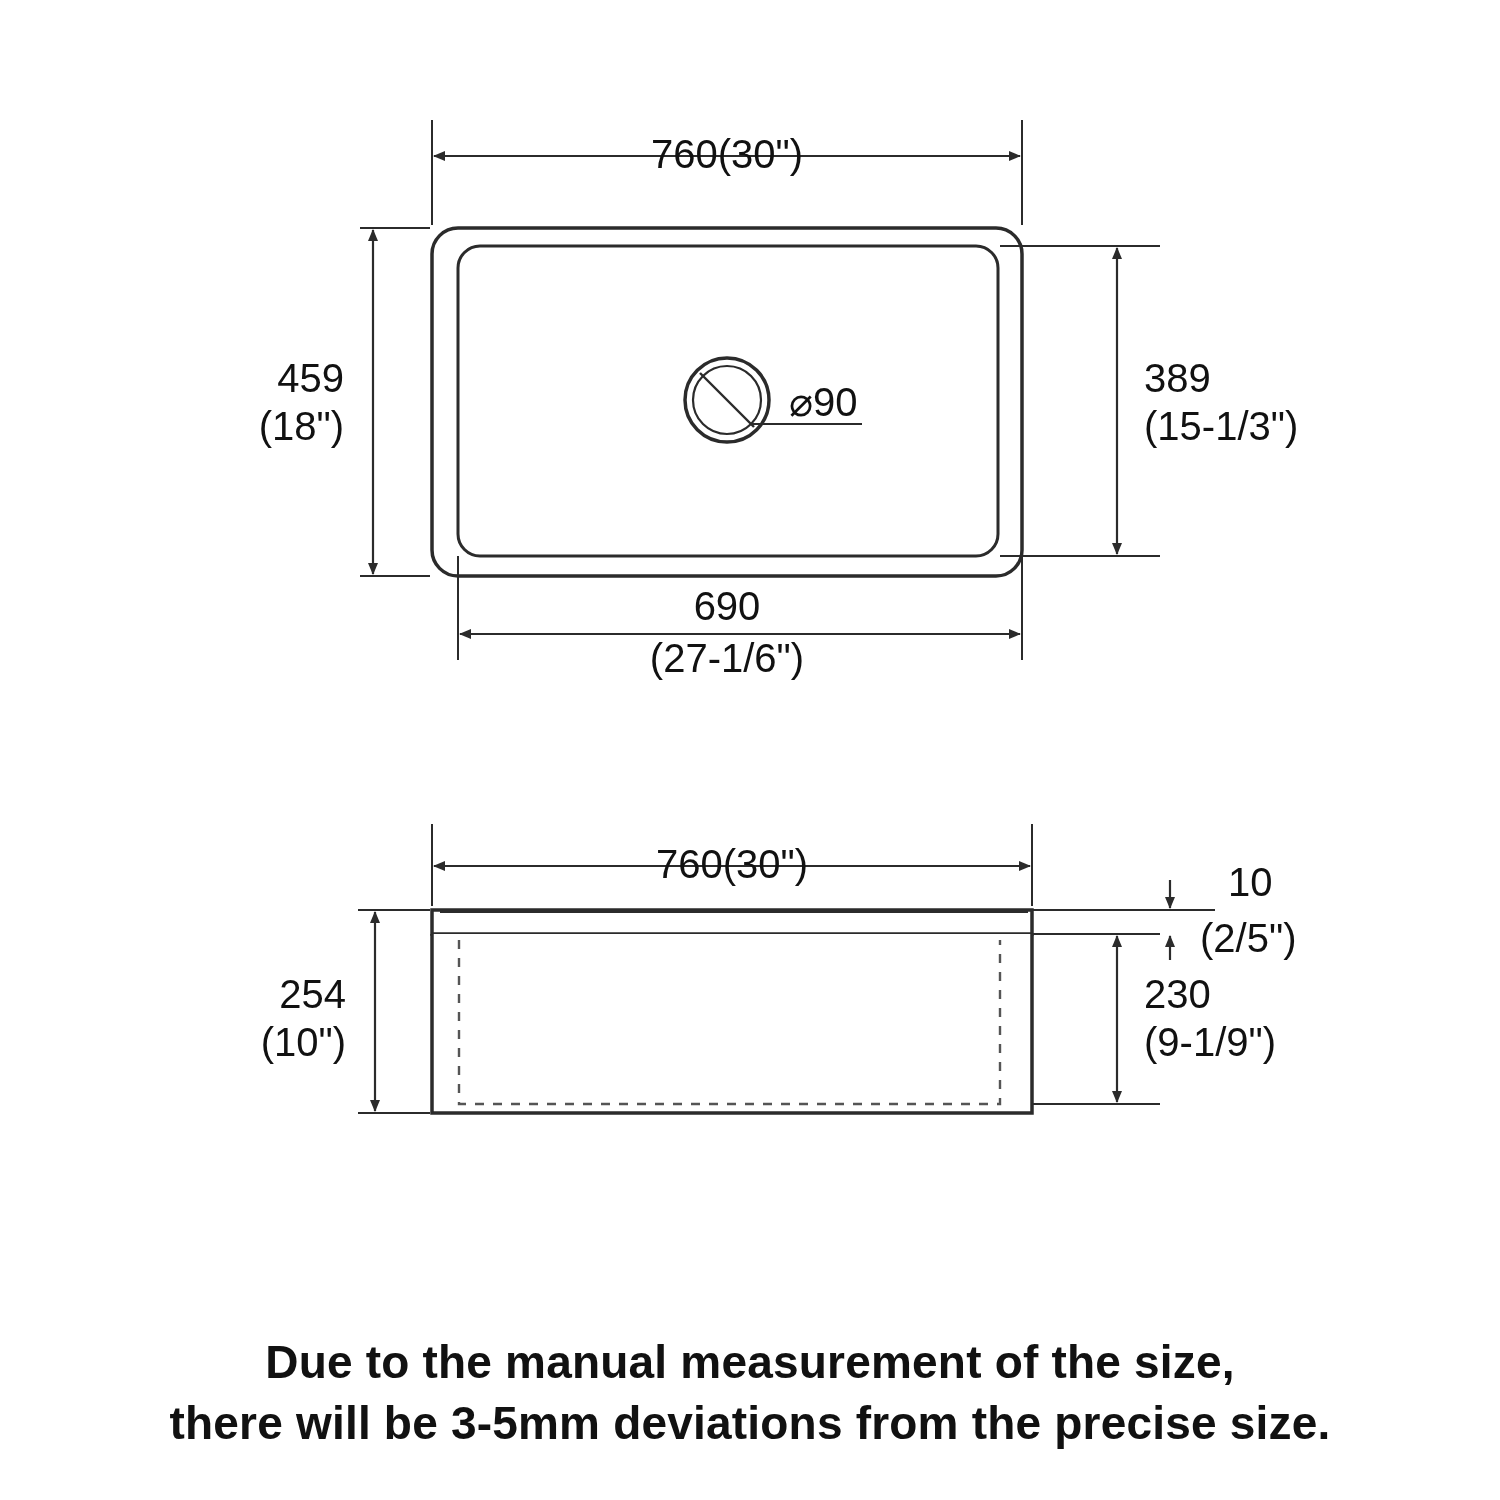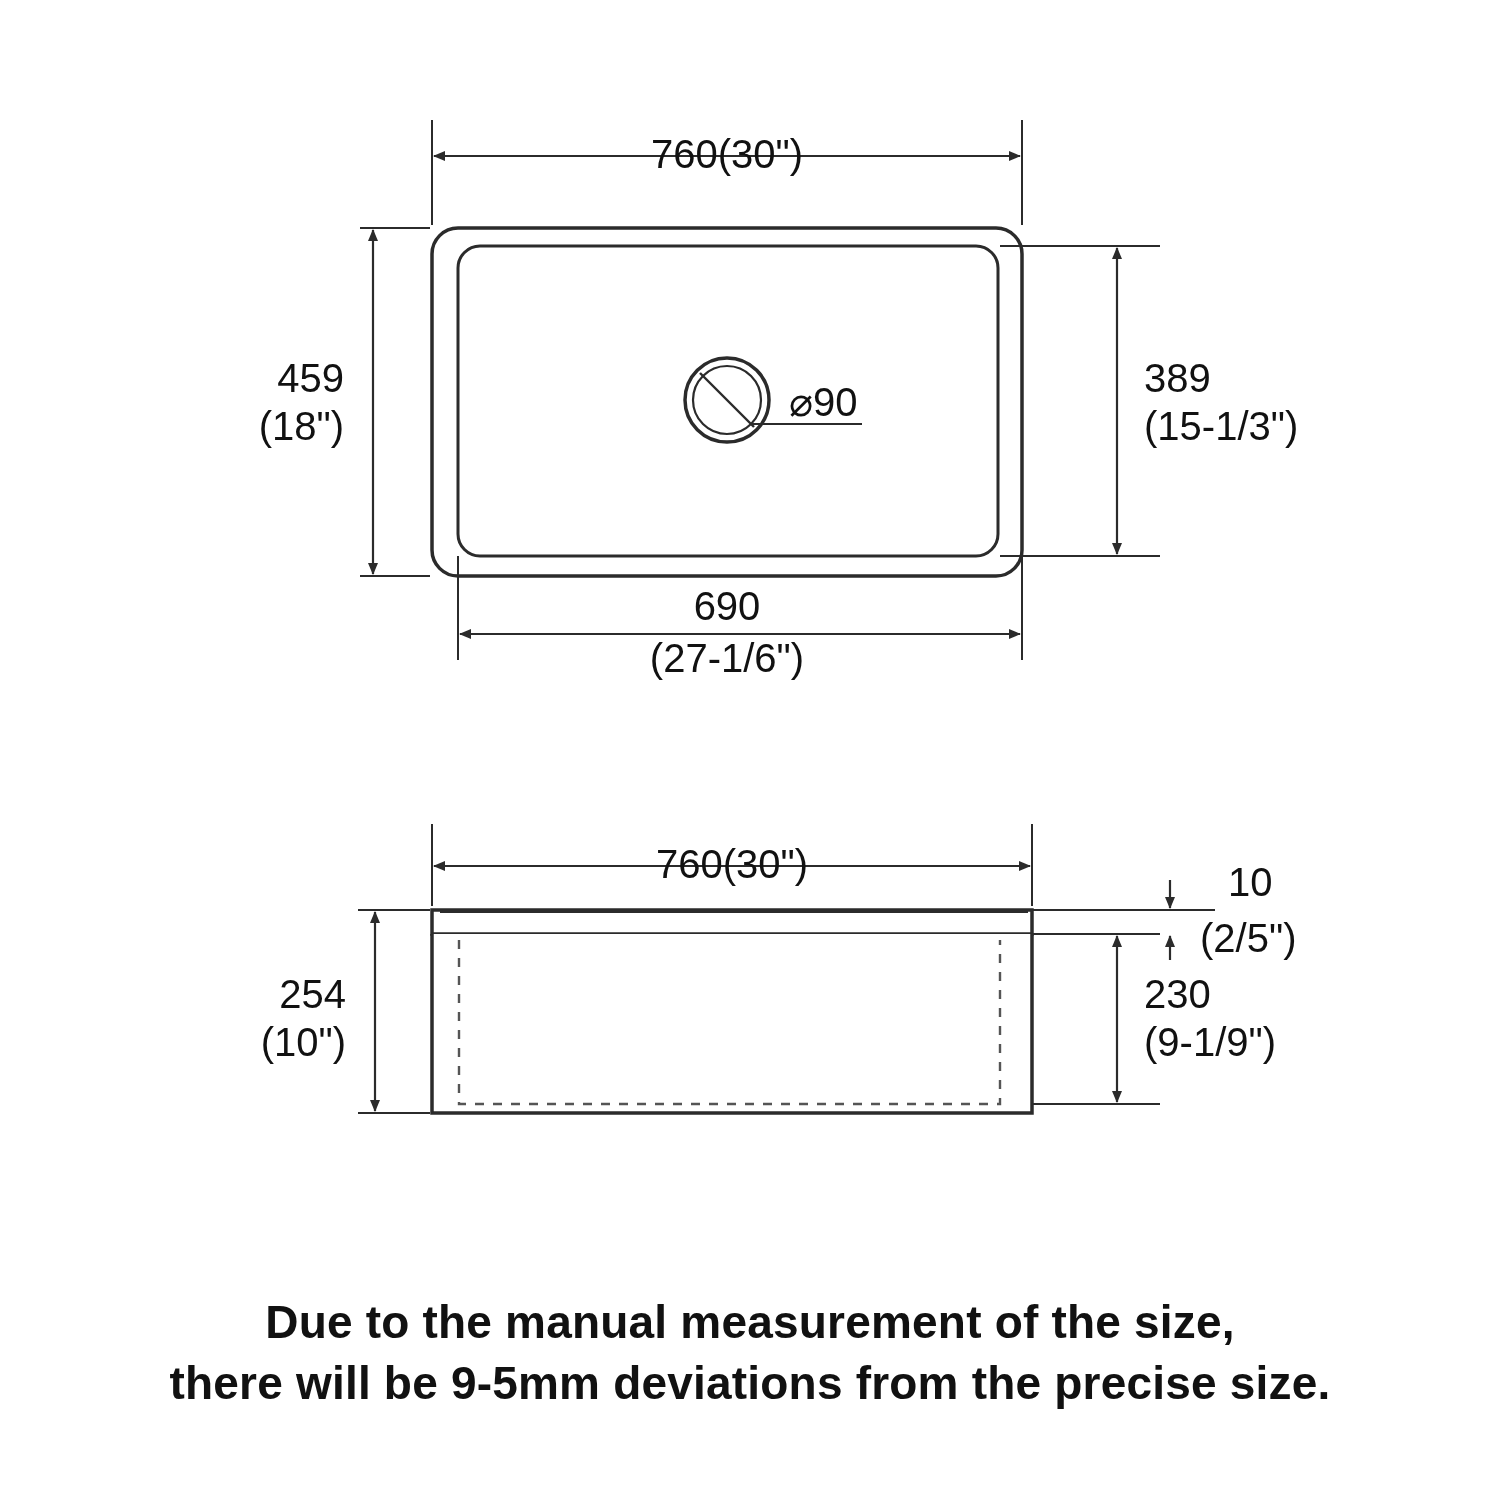--- a/index.html
+++ b/index.html
@@ -31,21 +31,21 @@
   .dimtext {
     font-family: "Liberation Sans", sans-serif;
     font-size: 40px;
     fill: #111111;
     font-weight: 400;
   }
   .note {
     position: absolute;
     left: 0;
     right: 0;
-    top: 1292px;
+    top: 1332px;
     text-align: center;
     font-family: "Liberation Sans", sans-serif;
     font-size: 46px;
     font-weight: bold;
     line-height: 1.32;
     color: #111111;
     letter-spacing: 0.2px;
   }
 </style>
 </head>
@@ -130,16 +130,16 @@
       <line x1="1032" y1="910" x2="1215" y2="910" stroke="#2b2b2b" stroke-width="2"></line>
       <line x1="1170" y1="880" x2="1170" y2="908" stroke="#2b2b2b" stroke-width="2.2" marker-end="url(#arrEnd)"></line>
       <line x1="1170" y1="960" x2="1170" y2="936" stroke="#2b2b2b" stroke-width="2.2" marker-end="url(#arrEnd)"></line>
       <text class="dimtext" x="1228" y="896">10</text>
       <text class="dimtext" x="1200" y="952">(2/5")</text>
     </g>
   </svg>
 
   <div class="note">
     <div>Due to the manual measurement of the size,</div>
-    <div>there will be 9-5mm deviations from the precise size.</div>
+    <div>there will be 3-5mm deviations from the precise size.</div>
   </div>
 
 </div>
 
 </body></html>

